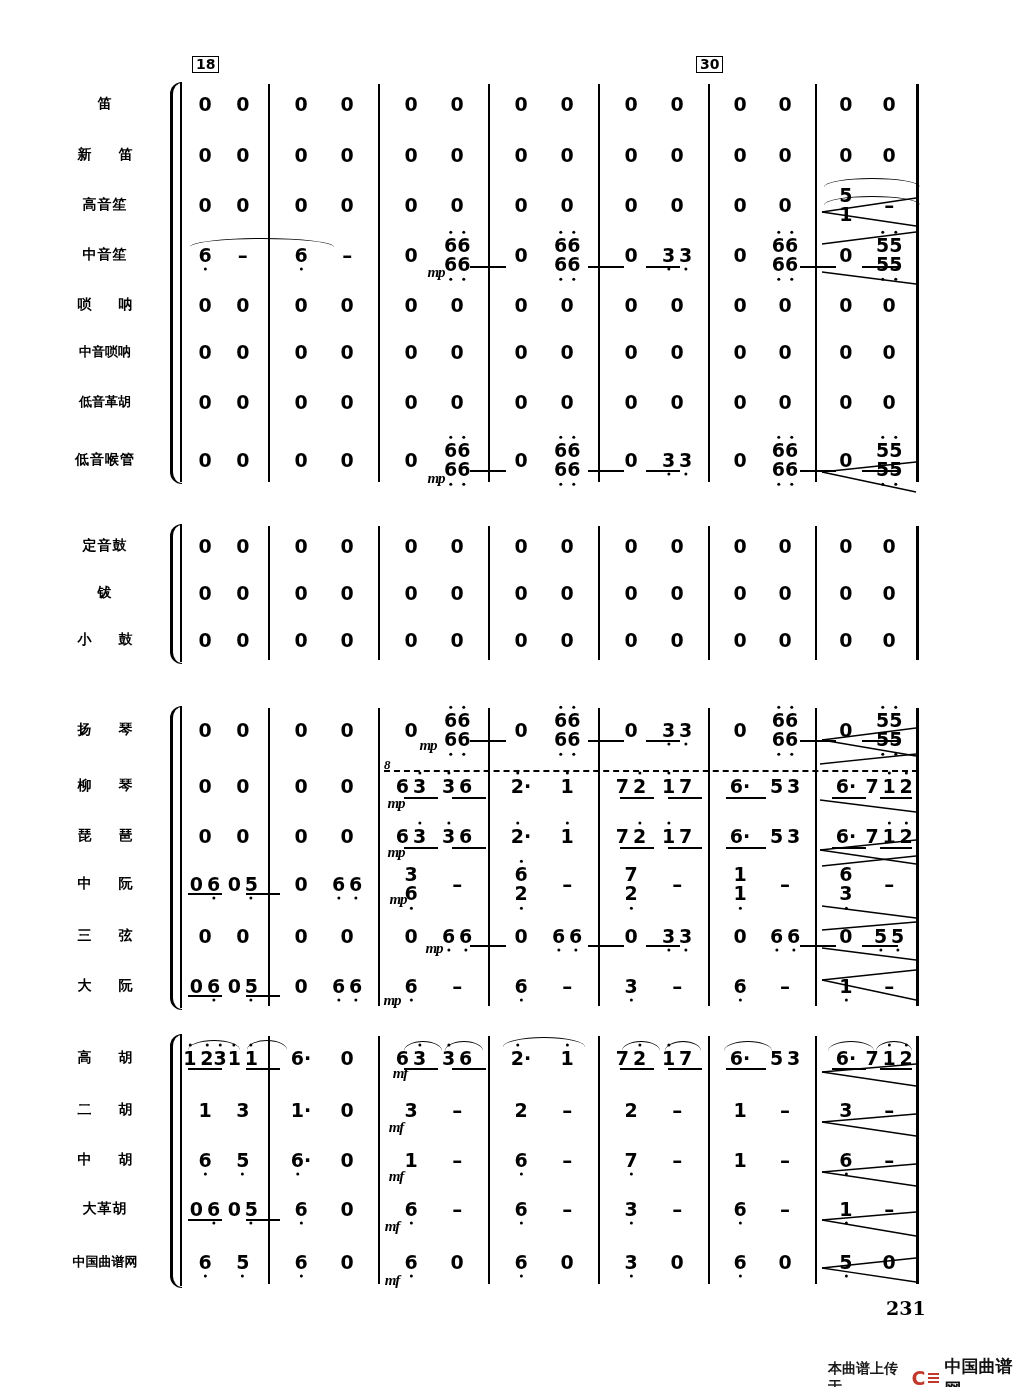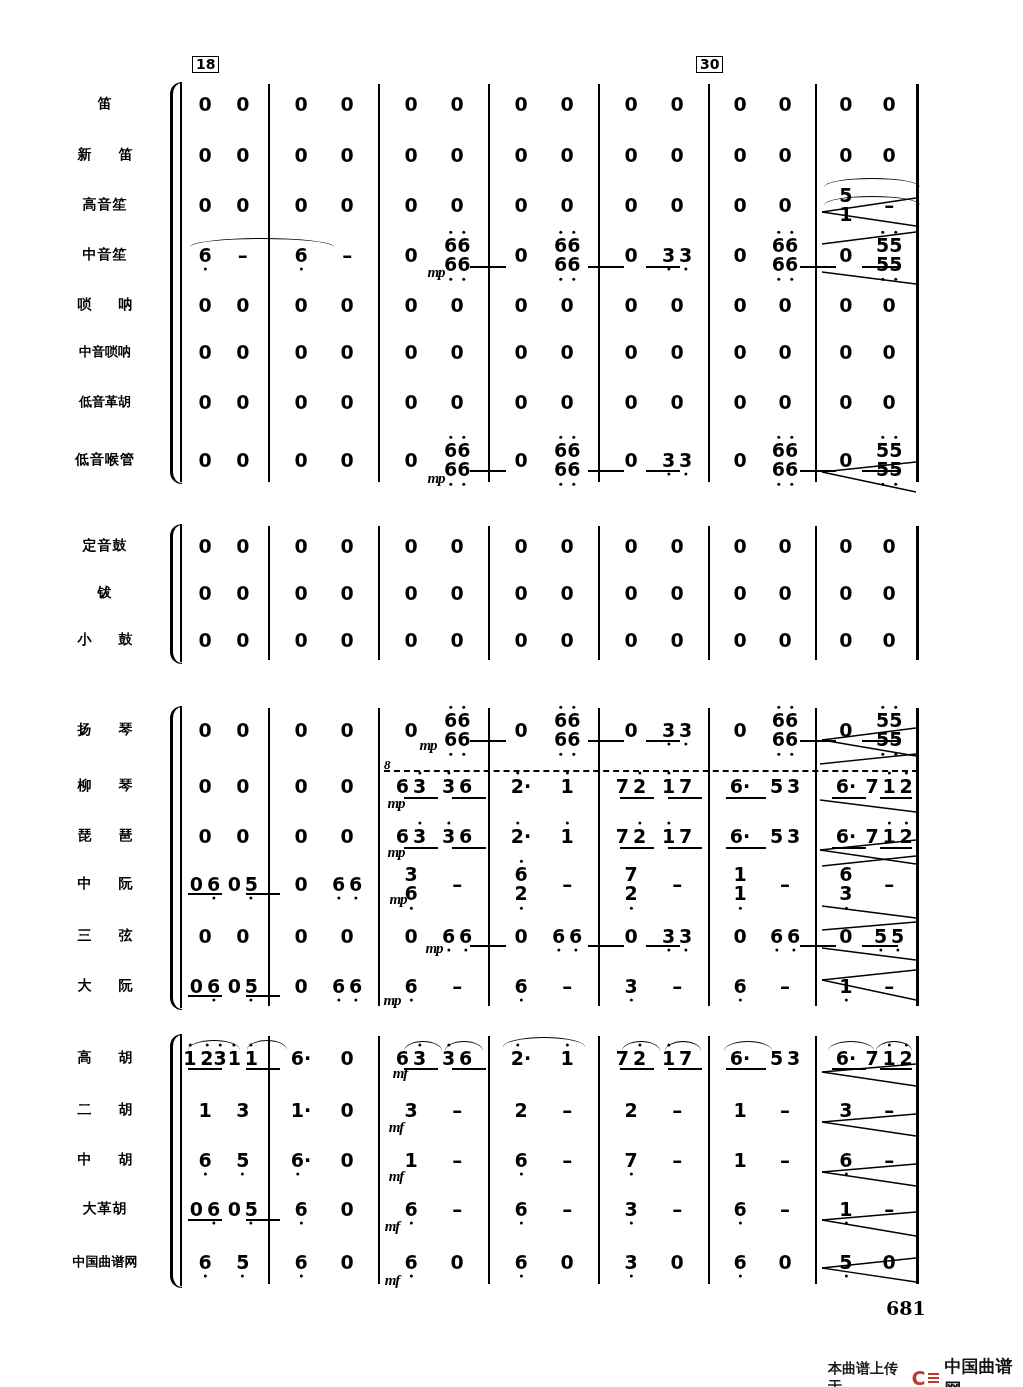--- a/index.html
+++ b/index.html
@@ -590,21 +590,21 @@
     <path d="M822,1172 L916,1164" stroke="#000" stroke-width="1.3" fill="none"></path>
     <path d="M822,1172 L916,1186" stroke="#000" stroke-width="1.3" fill="none"></path>
 
     <path d="M822,1220 L916,1212" stroke="#000" stroke-width="1.3" fill="none"></path>
     <path d="M822,1220 L916,1236" stroke="#000" stroke-width="1.3" fill="none"></path>
 
     <path d="M822,1268 L916,1258" stroke="#000" stroke-width="1.3" fill="none"></path>
     <path d="M822,1268 L916,1282" stroke="#000" stroke-width="1.3" fill="none"></path>
   </svg>
 
-  <div class="pageno" style="left:886px;top:1297px;">681</div>
+  <div class="pageno" style="left:886px;top:1297px;">231</div>
 
   <div class="wm" style="left:828px;top:1355px;">
     <span>本曲谱上传于</span>
     <span class="mark">
       <span class="c">C</span>
         <span class="bars"></span>
     </span>
     <span class="zg">中国曲谱网</span>
   </div>
 

